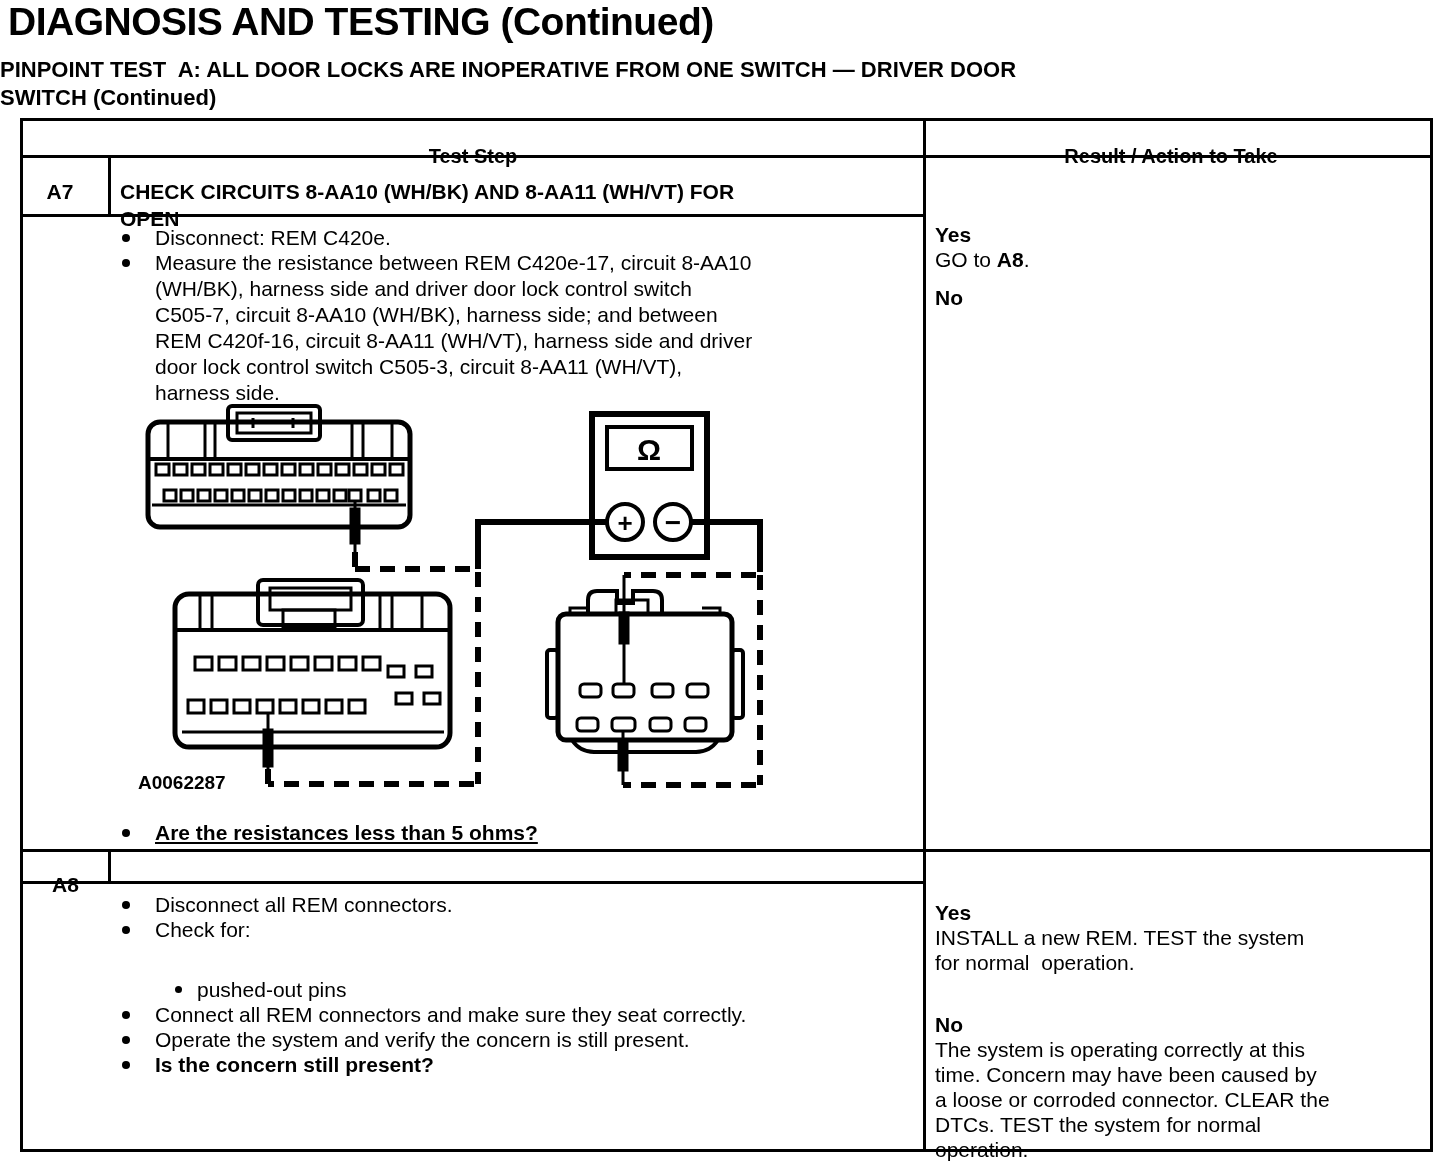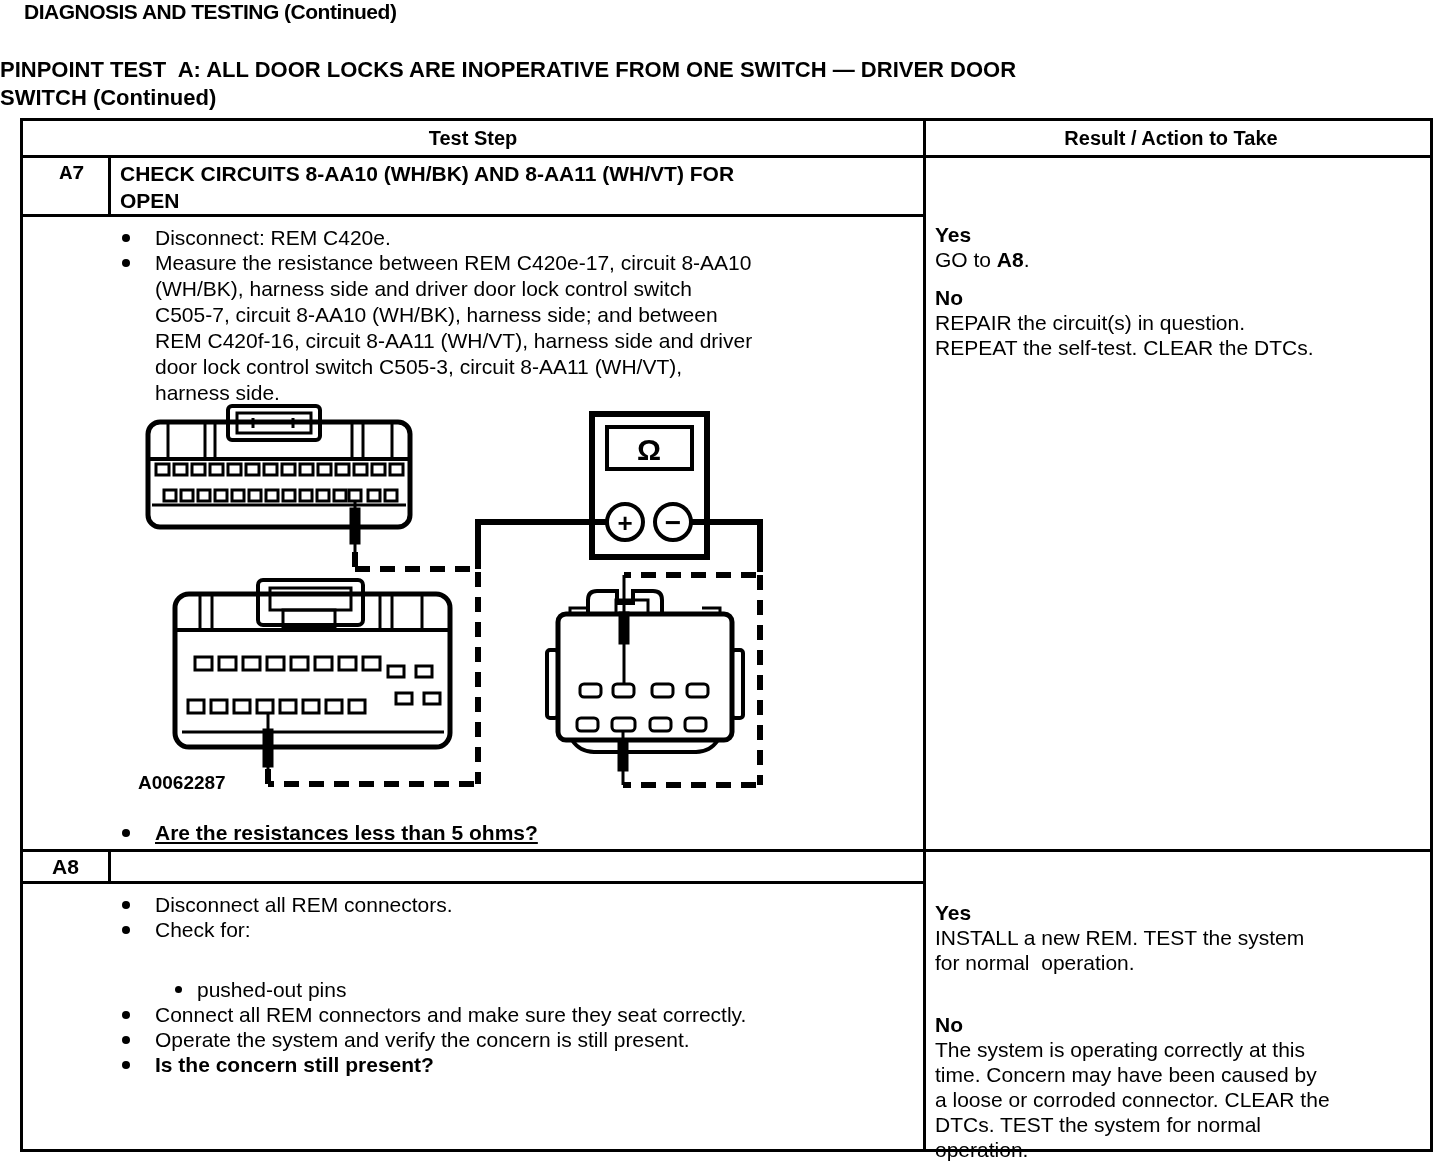--- a/index.html
+++ b/index.html
@@ -1,33 +1,33 @@
 <!DOCTYPE html>
 <html><head>
 <meta charset="utf-8">
 <style>
   html,body{margin:0;padding:0;background:#fff;}
   .page{
     position:relative; width:1456px; height:1168px; background:#fff;
     font-family:"Liberation Sans", sans-serif; color:#000; overflow:hidden;
   }
   .h1{
-    position:absolute; left:24px; top:0px; font-size:21px; font-weight:700;
+    position:absolute; left:8px; top:0px; font-size:39px; font-weight:700;
     letter-spacing:-0.5px; white-space:pre;
   }
   .subtitle{
     position:absolute; left:0; top:56px; width:1456px; text-align:left;
     font-size:22px; font-weight:700; line-height:28px; white-space:pre-wrap;
   }
   .tbl{
     position:absolute; left:20px; top:118px; width:1413px; height:1034px;
     border:3px solid #000; box-sizing:border-box;
   }
   .line{position:absolute; background:#000;}
-  .cellText{position:absolute; font-size:21px; line-height:26px;}
+  .cellText{position:absolute; font-size:21px; line-height:26px;margin-top:18px;}
   .bold{font-weight:700;}
   .center{text-align:center;}
   .lines{white-space:pre-wrap;}
   .bullet{
     position:absolute; left:97px; width:800px; padding-left:35px; box-sizing:border-box;
     font-size:21px; line-height:26px;
   }
   .bullet::before{
     content:""; position:absolute; left:2px; top:9px;
     width:8px; height:8px; background:#000; border-radius:50%;
@@ -61,21 +61,21 @@
     <div class="line" style="left:0; top:34px; width:1407px; height:3px;"></div>
     <div class="line" style="left:0; top:93px; width:900px; height:3px;"></div>
     <div class="line" style="left:85px; top:34px; width:3px; height:62px;"></div>
     <div class="line" style="left:0; top:728px; width:1407px; height:3px;"></div>
     <div class="line" style="left:0; top:760px; width:900px; height:3px;"></div>
     <div class="line" style="left:85px; top:728px; width:3px; height:35px;"></div>
 
     <div class="cellText bold center" style="left:0; top:4px; width:900px; font-size:20px;">Test Step</div>
     <div class="cellText bold center" style="left:903px; top:4px; width:490px; font-size:20px;">Result / Action to Take</div>
 
-    <div class="cellText bold center" style="left:12px; top:40px; width:74px;font-family:Liberation Mono, monospace;">A7</div>
+    <div class="cellText bold center" style="left:0; top:40px; width:74px;">A7</div>
     <div class="cellText bold lines" style="left:97px; top:39px; width:800px; line-height:27px;">CHECK CIRCUITS 8-AA10 (WH/BK) AND 8-AA11 (WH/VT) FOR
 OPEN</div>
 
     <div class="bullet" style="top:104px;">Disconnect: REM C420e.</div>
     <div class="bullet lines" style="top:129px;">Measure the resistance between REM C420e-17, circuit 8-AA10
 (WH/BK), harness side and driver door lock control switch
 C505-7, circuit 8-AA10 (WH/BK), harness side; and between
 REM C420f-16, circuit 8-AA11 (WH/VT), harness side and driver
 door lock control switch C505-3, circuit 8-AA11 (WH/VT),
 harness side.</div>
@@ -257,22 +257,20 @@
         <text x="18" y="387" font-size="19" font-weight="700" fill="#000" stroke="none">A0062287</text>
       </g>
     </svg>
 
     <div class="bullet bold" style="top:699px;text-decoration:underline;">Are the resistances less than 5 ohms?</div>
 
     <div class="result" style="top:101px;">
       <div class="bold">Yes</div>
       <div><span>GO to </span><span class="bold">A8</span><span>.</span></div>
       <div class="bold gap">No</div>
-      <div class="lines">REPAIR the circuit(s) in question.
-REPEAT the self-test. CLEAR the DTCs.</div>
     </div>
 
     <div class="cellText bold center" style="left:0; top:733px; width:85px;">A8</div>
 
     <div class="bullet" style="top:771px;">Disconnect all REM connectors.</div>
     <div class="bullet" style="top:796px;">Check for:</div>
     <div class="subbullet" style="top:856px;">pushed-out pins</div>
     <div class="bullet" style="top:906px;">Operate the system and verify the concern is still present.</div>
     <div class="bullet" style="top:881px;">Connect all REM connectors and make sure they seat correctly.</div>
     <div class="bullet bold" style="top:931px;">Is the concern still present?</div>

